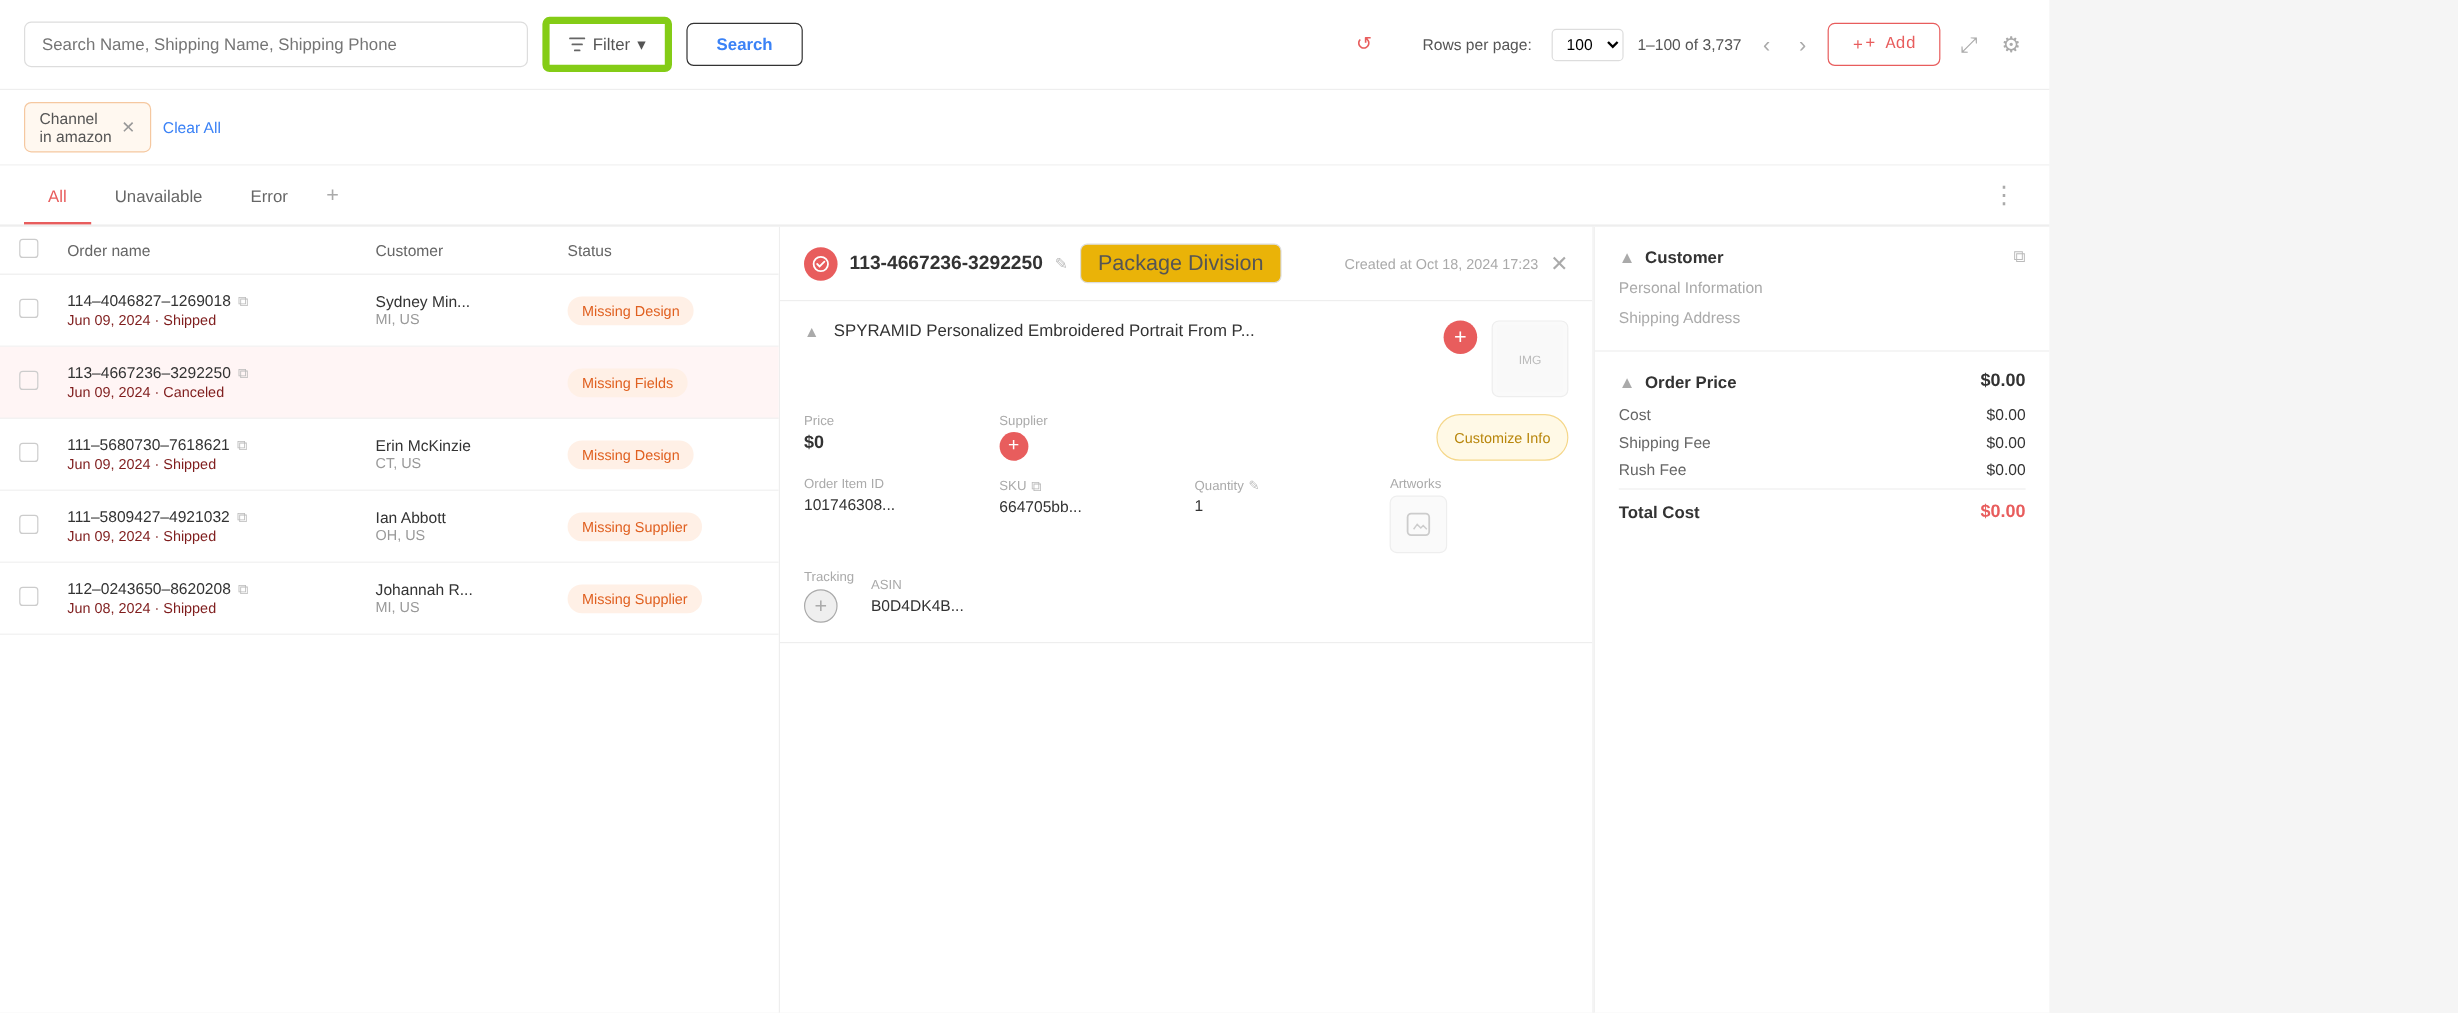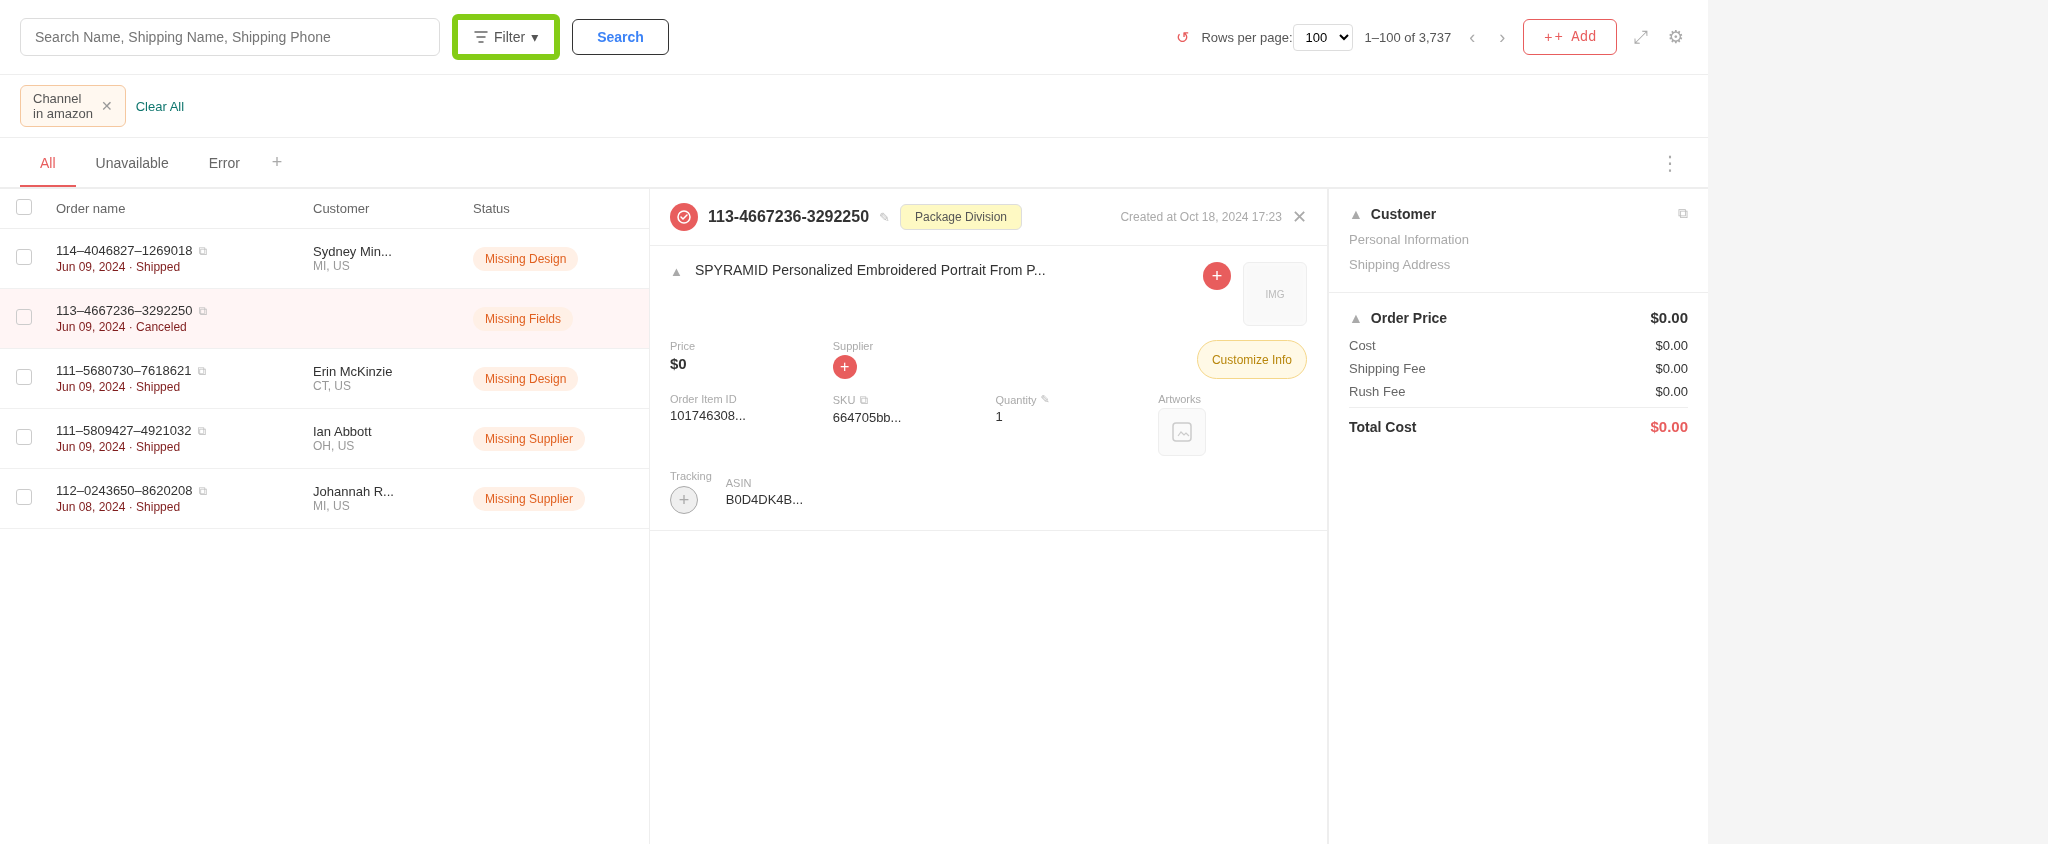--- a/index.html
+++ b/index.html
@@ -7,32 +7,32 @@
 
     .app-wrapper { width: 1708px; height: 844px; background: #f5f5f5; overflow: hidden; }
 
     
     .top-bar { display: flex; align-items: center; gap: 12px; padding: 14px 20px; background: #fff; border-bottom: 1px solid #eee; }
     .search-input-wrap { flex: 0 0 420px; }
     .search-input { width: 100%; border: 1px solid #ddd; border-radius: 6px; padding: 10px 14px; font-size: 14px; color: #999; outline: none; }
     .filter-btn { display: flex; align-items: center; gap: 6px; border: 6px solid #84cc16; border-radius: 6px; padding: 9px 16px; background: #fff; font-size: 14px; cursor: pointer; color: #555; }
     .search-btn { border: 1.5px solid #333; border-radius: 6px; padding: 9px 24px; background: #fff; font-size: 14px; font-weight: 600; cursor: pointer; color: #3b82f6; }
     .spacer { flex: 1; }
-    .rows-per-page { display: flex; align-items: center; gap: 0; font-size: 13px; color: #555; }
+    .rows-per-page { display: flex; align-items: center; gap: 16px; font-size: 13px; color: #555; margin-left: 30px; }
     .rows-select { border: 1px solid #ddd; border-radius: 4px; padding: 4px 8px; font-size: 13px; background: #fff; cursor: pointer; }
     .pagination-info { font-size: 13px; color: #555; }
     .pagination-btn { border: none; background: none; font-size: 18px; cursor: pointer; color: #aaa; padding: 2px 6px; }
     .add-btn { display: flex; align-items: center; gap: 6px; border: 1.5px solid #e85d5d; border-radius: 6px; padding: 9px 20px; background: #fff; font-size: 14px; color: #e85d5d; cursor: pointer; font-weight: 500; }
     .icon-btn { border: none; background: none; cursor: pointer; color: #aaa; font-size: 18px; padding: 4px; }
 
     
     .filter-row { display: flex; align-items: center; gap: 10px; padding: 10px 20px; background: #fff; border-bottom: 1px solid #eee; }
     .filter-tag { display: flex; align-items: center; gap: 8px; background: #fff8f0; border: 1px solid #f5c8a0; border-radius: 6px; padding: 5px 12px; font-size: 13px; color: #555; }
     .filter-tag-close { cursor: pointer; color: #999; font-size: 14px; }
-    .clear-all-btn { color: #0f766e; font-size: 13px; cursor: pointer; border: none; background: none; }
+    .clear-all-btn { color: #3b82f6; font-size: 13px; cursor: pointer; border: none; background: none; }
 
     
     .tabs-row { display: flex; align-items: center; padding: 0 20px; background: #fff; border-bottom: 2px solid #eee; }
     .tab { padding: 14px 20px; font-size: 14px; cursor: pointer; color: #666; border-bottom: 2px solid transparent; margin-bottom: -2px; }
     .tab.active { color: #e85d5d; border-bottom: 2px solid #e85d5d; font-weight: 500; }
     .tab-add { padding: 14px 12px; color: #aaa; cursor: pointer; font-size: 18px; }
     .tabs-spacer { flex: 1; }
     .more-btn { color: #aaa; font-size: 20px; cursor: pointer; padding: 8px; }
 
     
@@ -63,21 +63,21 @@
     .copy-icon { color: #bbb; font-size: 12px; cursor: pointer; }
 
     
     .detail-panel { flex: 1; background: #fff; border-right: 1px solid #eee; overflow-y: auto; }
 
     
     .detail-header { display: flex; align-items: center; gap: 10px; padding: 14px 20px; border-bottom: 1px solid #eee; background: #fff; }
     .detail-order-icon { width: 28px; height: 28px; background: #e85d5d; border-radius: 50%; display: flex; align-items: center; justify-content: center; color: #fff; font-size: 14px; }
     .detail-order-id { font-size: 16px; font-weight: 600; color: #333; }
     .edit-icon { color: #bbb; cursor: pointer; }
-    .package-div-btn { border: 1px solid #ddd; border-radius: 6px; padding: 5px 14px; font-size: 12px; color: #555; background: #fef9c3; cursor: pointer; }
+    .package-div-btn { border: 1px solid #ddd; border-radius: 6px; padding: 5px 14px; font-size: 18px; color: #555; background: #eab308; cursor: pointer; }
     .detail-header-spacer { flex: 1; }
     .created-at { font-size: 12px; color: #aaa; }
     .close-detail-btn { color: #aaa; cursor: pointer; font-size: 18px; border: none; background: none; }
 
     
     .product-section { padding: 16px 20px; border-bottom: 1px solid #eee; }
     .product-header { display: flex; align-items: flex-start; gap: 12px; margin-bottom: 14px; }
     .collapse-icon { color: #aaa; cursor: pointer; margin-top: 2px; }
     .product-name { font-size: 14px; font-weight: 500; color: #333; flex: 1; }
     .product-thumb { width: 64px; height: 64px; border: 1px solid #eee; border-radius: 6px; background: #fafafa; display: flex; align-items: center; justify-content: center; overflow: hidden; }

